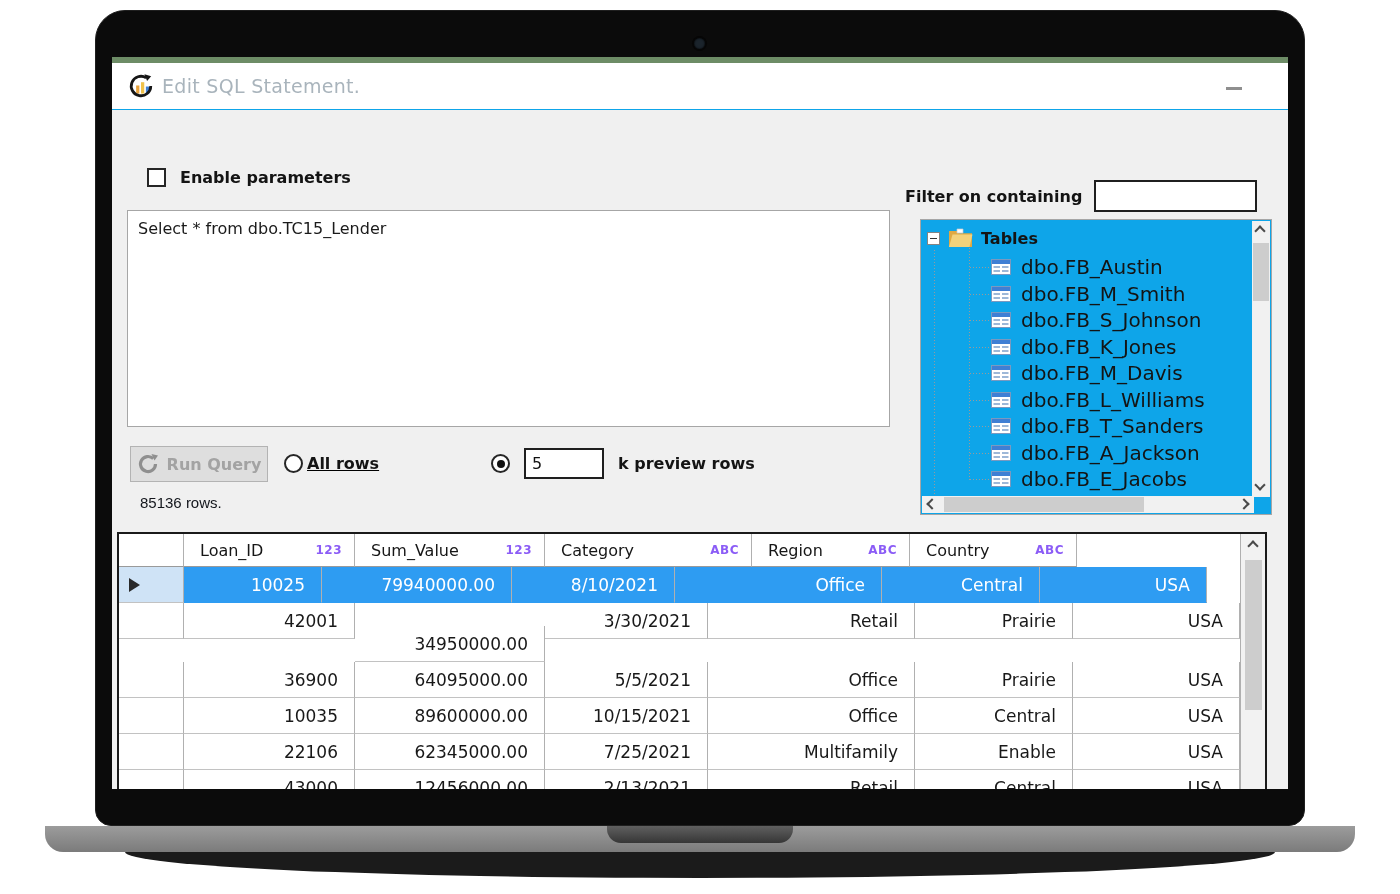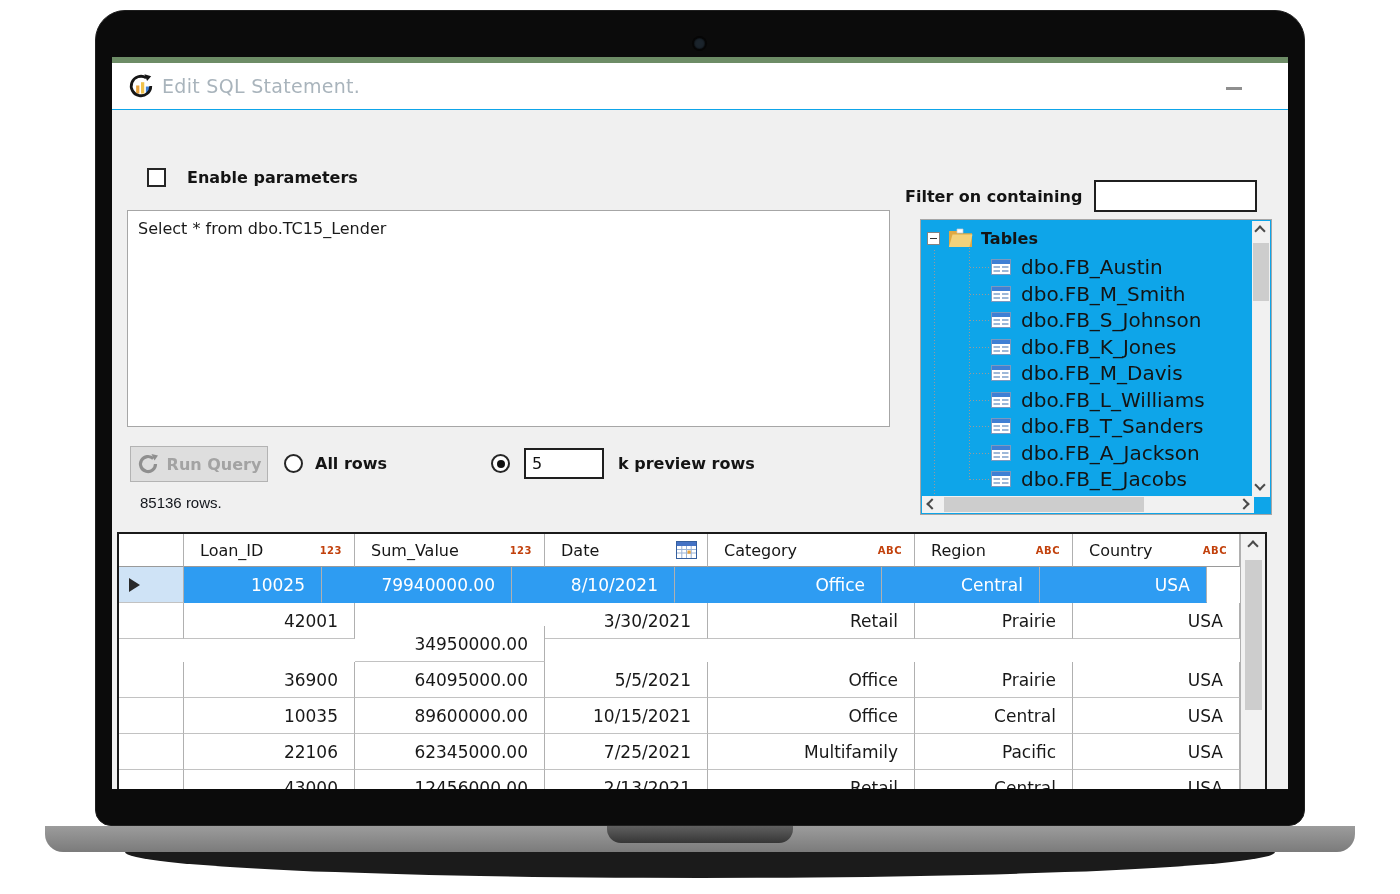--- a/index.html
+++ b/index.html
@@ -27,21 +27,21 @@
   #app-window { left:0; top:6px; width:1176px; height:726px; background:#ffffff; }
   #title-bar { left:0; top:0; width:1360px; height:47px; background:#ffffff;
     border-bottom:1px solid #0ea5e9; }
   #app-icon { left:16px; top:10px; width:26px; height:26px; }
   #window-title { left:50px; top:12px; font-size:19px; color:#a9b4bc; letter-spacing:.3px; }
   #minimize-btn { left:1105px; top:8px; width:34px; height:30px; }
   #minimize-btn .dash { position:absolute; left:9px; top:16px; width:16px; height:3px; background:#8f8f8f; }
   #content { left:0; top:47px; width:1176px; height:679px; background:#f0f0f0; }
 
   
-  #enable-params { left:35px; top:58px; display:flex; align-items:center; gap:21px; }
+  #enable-params { left:35px; top:58px; display:flex; align-items:center; gap:14px; }
   .checkbox { width:19px; height:19px; background:#fff; border:2px solid #262626; }
   .ctl-label { font-size:16px; font-weight:600; color:#141414; }
 
   #sql-box { left:15px; top:100px; width:763px; height:217px; background:#fff;
     border:1px solid #a6a6a6; resize:none; outline:none; padding:8px 10px;
     font-family:"DejaVu Sans", sans-serif; font-size:16px; color:#1a1a1a; }
 
   #filter-row { left:793px; top:70px; display:flex; align-items:center; gap:12px; }
   #filter-input { width:163px; height:32px; background:#fff; border:2px solid #1f1f1f;
     outline:none; padding:0 6px; font-family:"DejaVu Sans",sans-serif; font-size:15px; }
@@ -70,36 +70,36 @@
   .chev.left { transform:rotate(-45deg); }
   .chev.right{ transform:rotate(135deg); }
 
   
   #run-btn { left:18px; top:336px; width:138px; height:36px; background:#dedede;
     border:1px solid #b3b3b3; display:flex; align-items:center; justify-content:center; gap:8px; }
   #run-btn .t { font-size:16px; font-weight:600; color:#a3a3a3; }
   .radio { width:19px; height:19px; border-radius:50%; background:#fff; border:2px solid #262626; position:relative; }
   .radio.sel::after { content:""; position:absolute; left:3.5px; top:3.5px; width:8px; height:8px;
     border-radius:50%; background:#111; }
-  #allrows-row { left:172px; top:344px; display:flex; align-items:center; gap:12px; }
+  #allrows-row { left:172px; top:344px; display:flex; align-items:center; gap:4px;text-decoration:underline; }
   #preview-row { left:379px; top:338px; display:flex; align-items:center; gap:14px; }
   #preview-input { width:80px; height:31px; background:#fff; border:2px solid #1f1f1f; outline:none;
     padding:0 6px; font-family:"DejaVu Sans",sans-serif; font-size:16px; color:#111; }
   #row-count { left:28px; top:384px; font-family:"Liberation Sans",sans-serif;
     font-size:15px; color:#13161c; }
 
   
   #grid { left:5px; top:422px; width:1150px; height:303px; border:2px solid #1a1a1a;
     background:#fff; overflow:hidden; }
   .g-row { display:flex; width:1121px; }
   .g-cell { flex:0 0 auto; border-right:1px solid #b0b0b0; border-bottom:1px solid #c2c2c2;
     display:flex; align-items:center; overflow:hidden; }
   #grid-header .g-cell { height:33px; border-bottom:1px solid #9a9a9a; background:#fff; }
   .h-label { font-size:16px; color:#161616; padding-left:16px; white-space:nowrap; }
-  .h-type { margin-left:auto; padding-right:12px; font-size:10px; font-weight:600; color:#c2410c; letter-spacing:.5px;text-align:right; }
+  .h-type { margin-left:auto; padding-right:12px; font-size:12px; font-weight:600; color:#8b5cf6; letter-spacing:.5px;text-align:right; }
   .h-cal { margin-left:auto; padding-right:10px; display:flex; align-items:center; }
   .d-row .g-cell { height:36px; font-size:17px; color:#181818; justify-content:flex-end; padding-right:16px; }
   .d-row .sel-cell { justify-content:flex-start; padding-right:0; padding-left:10px; }
   .d-row.selected .g-cell:not(.sel-cell) { background:#2e9cf2; color:#ffffff; border-bottom-color:#2e9cf2; }
   .d-row.selected .sel-cell { background:#cfe3f6; }
   .row-marker { width:0; height:0; border-left:11px solid #2a2a2a;
     border-top:7px solid transparent; border-bottom:7px solid transparent; }
   #grid-vscroll { position:absolute; right:0; top:0; width:25px; height:299px;
     background:#f2f2f2; border-left:1px solid #b0b0b0; }
 </style>
@@ -303,37 +303,20 @@
           <div id="grid-header" class="g-row">
               <div class="g-cell" style="width:65px;"></div>
               <div class="g-cell" style="width:171px;">
                 <span class="h-label">Loan_ID</span>
                 <span class="h-type">123</span>
               </div>
               <div class="g-cell" style="width:190px;">
                 <span class="h-label">Sum_Value</span>
                 <span class="h-type">123</span>
               </div>
-              <div class="g-cell" style="width:163px;">
-                <span class="h-label">Date</span>
-                <span class="h-cal">
-                  <svg width="21" height="18" viewBox="0 0 21 18">
-                    <rect x="0.5" y="0.5" width="20" height="17" fill="#fff" stroke="#355f9e"></rect>
-                    <rect x="1" y="1" width="19" height="4" fill="#4472c4"></rect>
-                    <g stroke="#9ab3d5" stroke-width="1">
-                      <line x1="1" y1="8.5" x2="20" y2="8.5"></line>
-                      <line x1="1" y1="12" x2="20" y2="12"></line>
-                      <line x1="5.8" y1="5" x2="5.8" y2="17"></line>
-                      <line x1="10.5" y1="5" x2="10.5" y2="17"></line>
-                      <line x1="15.2" y1="5" x2="15.2" y2="17"></line>
-                    </g>
-                    <rect x="11.5" y="9.5" width="3.2" height="3.2" fill="#e8a33d"></rect>
-                  </svg>
-                </span>
-              </div>
               <div class="g-cell" style="width:207px;">
                 <span class="h-label">Category</span>
                 <span class="h-type">ABC</span>
               </div>
               <div class="g-cell" style="width:158px;">
                 <span class="h-label">Region</span>
                 <span class="h-type">ABC</span>
               </div>
               <div class="g-cell" style="width:167px;">
                 <span class="h-label">Country</span>
@@ -378,21 +361,21 @@
                 <div class="g-cell" style="width:207px;">Office</div>
                 <div class="g-cell" style="width:158px;">Central</div>
                 <div class="g-cell" style="width:167px;">USA</div>
               </div>
               <div class="g-row d-row">
                 <div class="g-cell sel-cell" style="width:65px;"></div>
                 <div class="g-cell" style="width:171px;">22106</div>
                 <div class="g-cell" style="width:190px;">62345000.00</div>
                 <div class="g-cell" style="width:163px;">7/25/2021</div>
                 <div class="g-cell" style="width:207px;">Multifamily</div>
-                <div class="g-cell" style="width:158px;">Pacific</div>
+                <div class="g-cell" style="width:158px;">Enable</div>
                 <div class="g-cell" style="width:167px;">USA</div>
               </div>
               <div class="g-row d-row">
                 <div class="g-cell sel-cell" style="width:65px;"></div>
                 <div class="g-cell" style="width:171px;">43000</div>
                 <div class="g-cell" style="width:190px;">12456000.00</div>
                 <div class="g-cell" style="width:163px;">2/13/2021</div>
                 <div class="g-cell" style="width:207px;">Retail</div>
                 <div class="g-cell" style="width:158px;">Central</div>
                 <div class="g-cell" style="width:167px;">USA</div>

